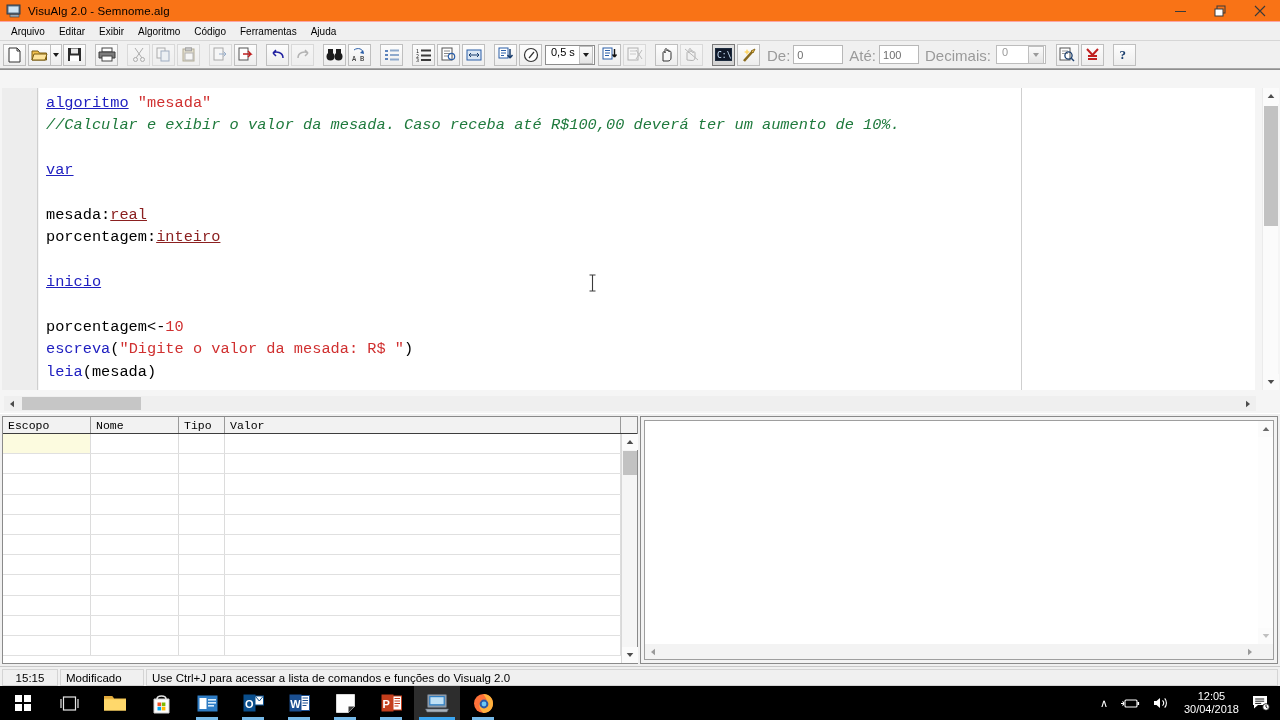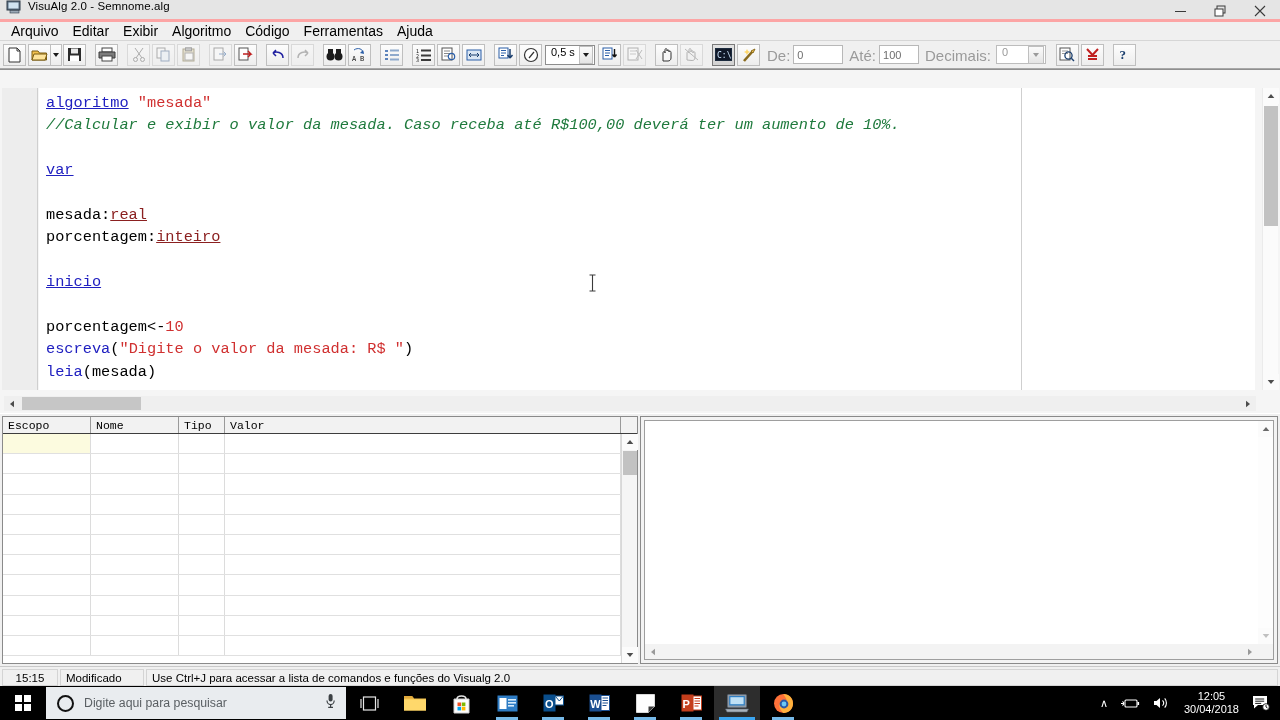--- a/index.html
+++ b/index.html
@@ -7,23 +7,23 @@
     width: 1280px; height: 720px;
     overflow: hidden;
     font-family: "Liberation Sans", sans-serif;
     background: #fff;
   }
   #app { position: relative; width: 1280px; height: 720px; }
 
   
   .titlebar {
     position: absolute; left: 0; top: 0; width: 1280px; height: 22px;
-    background: #e5e5e5;
-    display: flex; align-items: flex-start;
-    border-bottom: 3px solid #fca5a5;
+    background: #f97316;
+    display: flex; align-items: center;
+    border-bottom: 1px solid #fca5a5;
   }
   .title-icon {
     width: 16px; height: 14px; margin-left: 6px; margin-right: 6px;
     position: relative; flex: none;
   }
   .title-text {
     font-size: 11.5px; color: #000; letter-spacing: 0.1px;
   }
   .wincontrols {
     position: absolute; right: 0; top: 0; height: 22px; display: flex;
@@ -36,21 +36,21 @@
 
   
   .menubar {
     position: absolute; left: 0; top: 22px; width: 1280px; height: 19px;
     background: #f0f0f0;
     display: flex; align-items: center;
     border-bottom: 1px solid #d6d6d6;
     padding-left: 4px;
   }
   .menu-item {
-    font-size: 14px; color: #000; padding: 2px 7px 2px 7px;
+    font-size: 10px; color: #000; padding: 2px 7px 2px 7px;
     white-space: nowrap;
   }
 
   
   .toolbar {
     position: absolute; left: 0; top: 41px; width: 1280px; height: 28px;
     background: #f0f0f0;
     border-bottom: 1px solid #a8a8a8;
     display: flex; align-items: center;
     padding-left: 2px;
@@ -742,31 +742,20 @@
   <div class="taskbar">
     <div class="start">
       <span class="win-logo">
         <i style="left:0;top:0"></i>
           <i style="left:9px;top:0"></i>
         <i style="left:0;top:9px"></i>
           <i style="left:9px;top:9px"></i>
       </span>
     </div>
 
-    <div class="searchbox">
-      <span class="search-circle"></span>
-      <span class="search-text">Digite aqui para pesquisar</span>
-      <span class="mic">
-        <svg width="11" height="16" viewBox="0 0 11 16">
-          <rect x="3.6" y="1" width="4" height="7.5" rx="2" fill="#3c4145"></rect>
-          <path d="M2 7.5 a3.5 4 0 0 0 7.2 0" stroke="#3c4145" fill="none" stroke-width="1.2"></path>
-          <path d="M5.6 11 v3 M3.2 14.3 h4.8" stroke="#3c4145" stroke-width="1.2"></path>
-        </svg>
-      </span>
-    </div>
 
     <div class="tb-icon">
       <svg width="21" height="15" viewBox="0 0 21 15">
         <rect x="4.5" y="1" width="12" height="13" fill="none" stroke="#e7e7e7" stroke-width="1.2"></rect>
         <path d="M2 3 v9 M19 3 v9" stroke="#e7e7e7" stroke-width="1.2"></path>
       </svg>
     </div>
 
     <div class="tb-icon">
       <svg width="24" height="20" viewBox="0 0 24 20">

